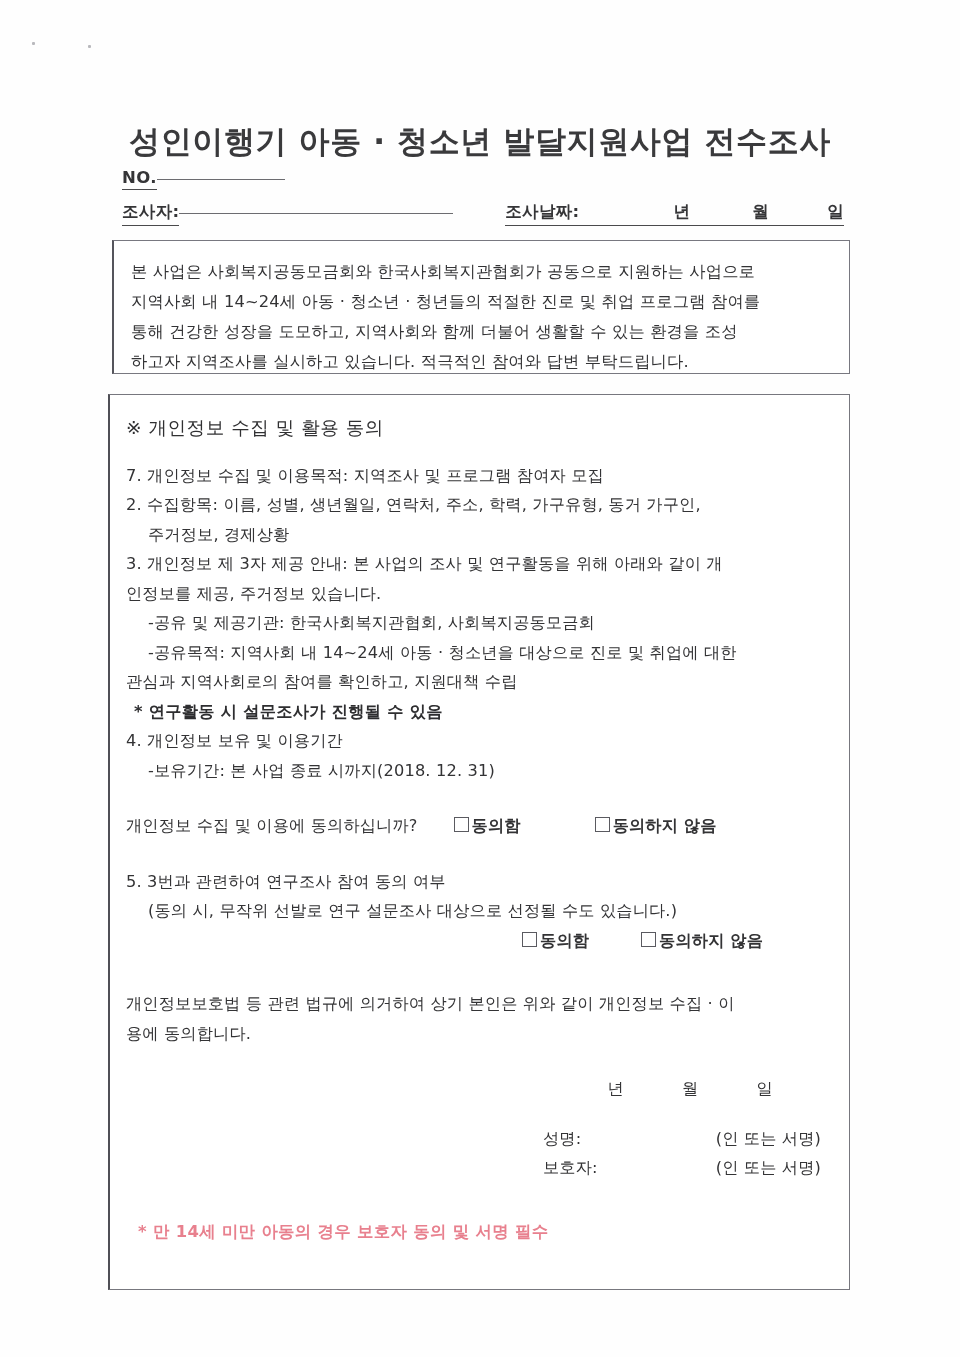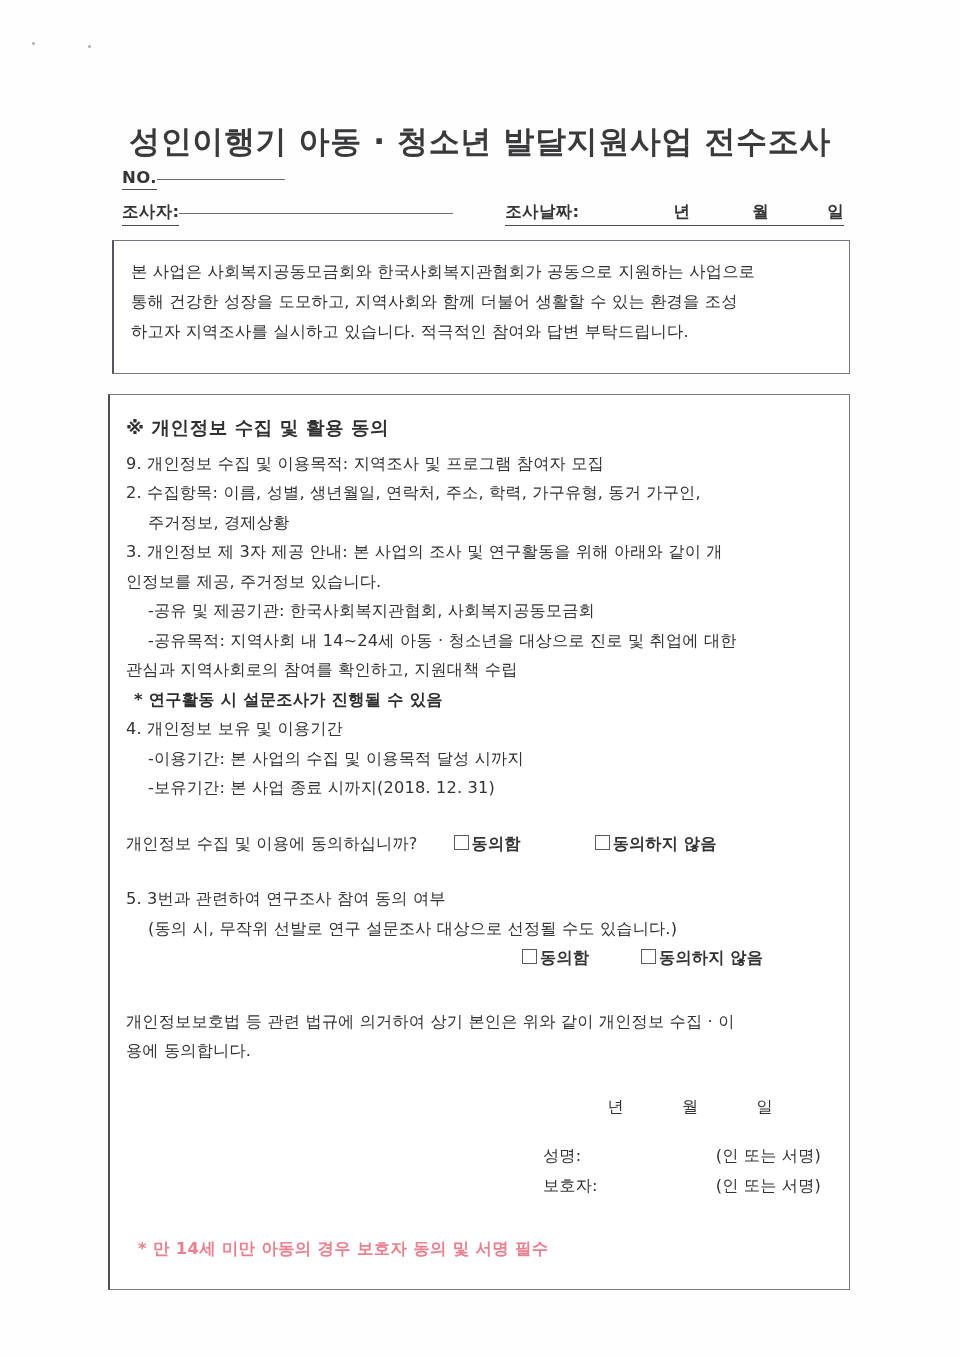--- a/index.html
+++ b/index.html
@@ -128,24 +128,24 @@
   }
   .consent-inner {
     padding: 18px 14px 0 16px;
     font-size: 16.2px;
     line-height: 29.5px;
     color: #333335;
   }
 
   .sec-head {
     font-size: 18.5px;
-    font-weight: 700;
+    font-weight: 400;
     color: #303032;
     letter-spacing: 0.03em;
-    margin-bottom: 6px;
+    margin-bottom: 18px;
   }
   .li { letter-spacing: 0.01em; }
   .li.justified {
     text-align: justify;
     text-align-last: left;
   }
   .indent1 { padding-left: 22px; }
   .note-star {
     font-weight: 700;
     padding-left: 8px;
@@ -262,45 +262,45 @@
         <span class="ymd">월</span>
         <span class="gap-c"></span>
         <span class="ymd">일</span>
       </span>
     </div>
   </div>
 
   <div class="box intro-box">
     <div class="intro-text">
       <div>본 사업은 사회복지공동모금회와 한국사회복지관협회가 공동으로 지원하는 사업으로</div>
+      <div>지역사회 내 14~24세 아동 · 청소년 · 청년들의 적절한 진로 및 취업 프로그램 참여를</div>
       <div>통해 건강한 성장을 도모하고, 지역사회와 함께 더불어 생활할 수 있는 환경을 조성</div>
       <div>하고자 지역조사를 실시하고 있습니다. 적극적인 참여와 답변 부탁드립니다.</div>
     </div>
   </div>
 
   <div class="box consent-box">
     <div class="consent-inner">
 
       <div class="sec-head">※ 개인정보 수집 및 활용 동의</div>
 
-      <div class="li">9. 개인정보 수집 및 이용목적: 지역조사 및 프로그램 참여자 모집</div>
+      <div class="li">7. 개인정보 수집 및 이용목적: 지역조사 및 프로그램 참여자 모집</div>
 
       <div class="li">2. 수집항목: 이름, 성별, 생년월일, 연락처, 주소, 학력, 가구유형, 동거 가구인,</div>
       <div class="li indent1">주거정보, 경제상황</div>
 
       <div class="li justified">3. 개인정보 제 3자 제공 안내: 본 사업의 조사 및 연구활동을 위해 아래와 같이 개</div>
       <div class="li">인정보를 제공, 주거정보 있습니다.</div>
       <div class="li indent1">-공유 및 제공기관: 한국사회복지관협회, 사회복지공동모금회</div>
       <div class="li indent1 justified">-공유목적: 지역사회 내 14~24세 아동 · 청소년을 대상으로 진로 및 취업에 대한</div>
       <div class="li">관심과 지역사회로의 참여를 확인하고, 지원대책 수립</div>
 
       <div class="li note-star">* 연구활동 시 설문조사가 진행될 수 있음</div>
 
       <div class="li">4. 개인정보 보유 및 이용기간</div>
-      <div class="li indent1">-이용기간: 본 사업의 수집 및 이용목적 달성 시까지</div>
       <div class="li indent1">-보유기간: 본 사업 종료 시까지(2018. 12. 31)</div>
 
       <div class="spacer-md"></div>
 
       <div class="q-row">
         <span class="q-text">개인정보 수집 및 이용에 동의하십니까?</span>
         <span class="q1-gap1"></span>
         <span class="cbox-group">
           <span class="cbox-opt">
             <span class="cbox-mark"></span>

